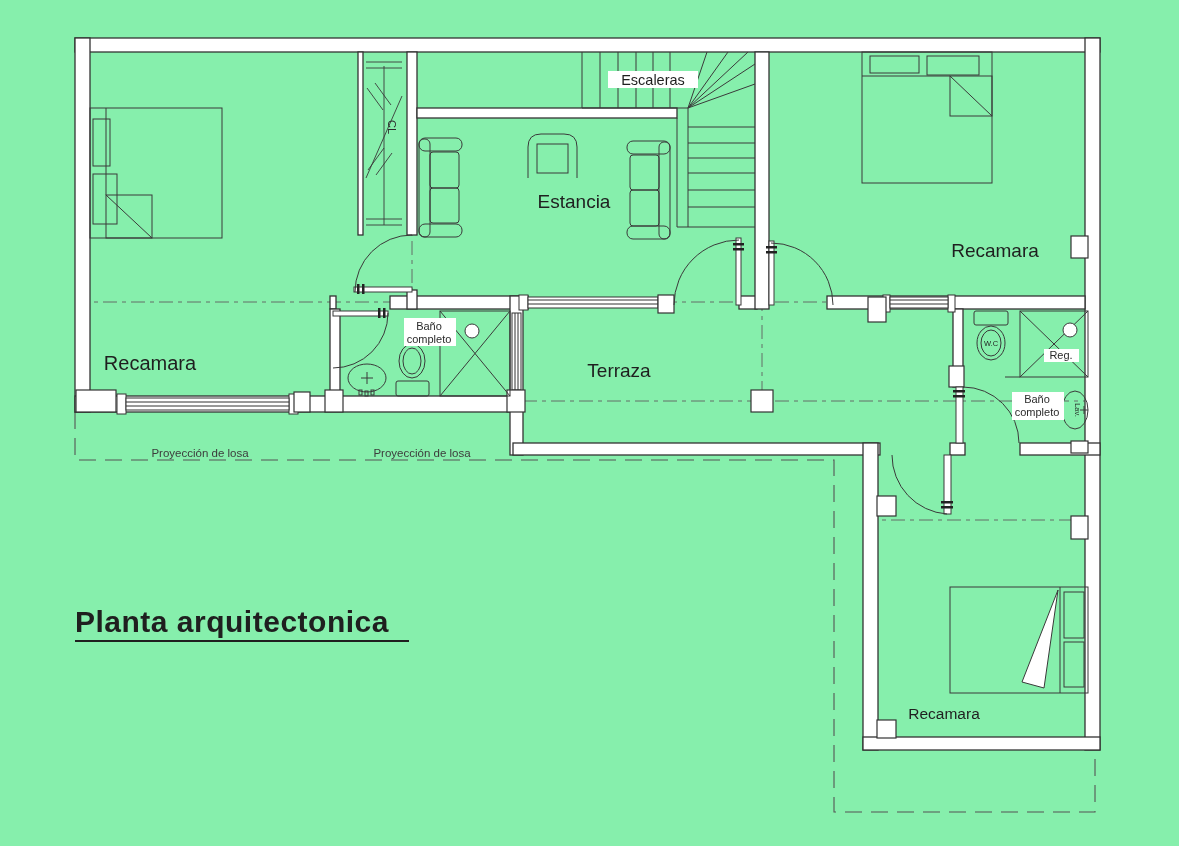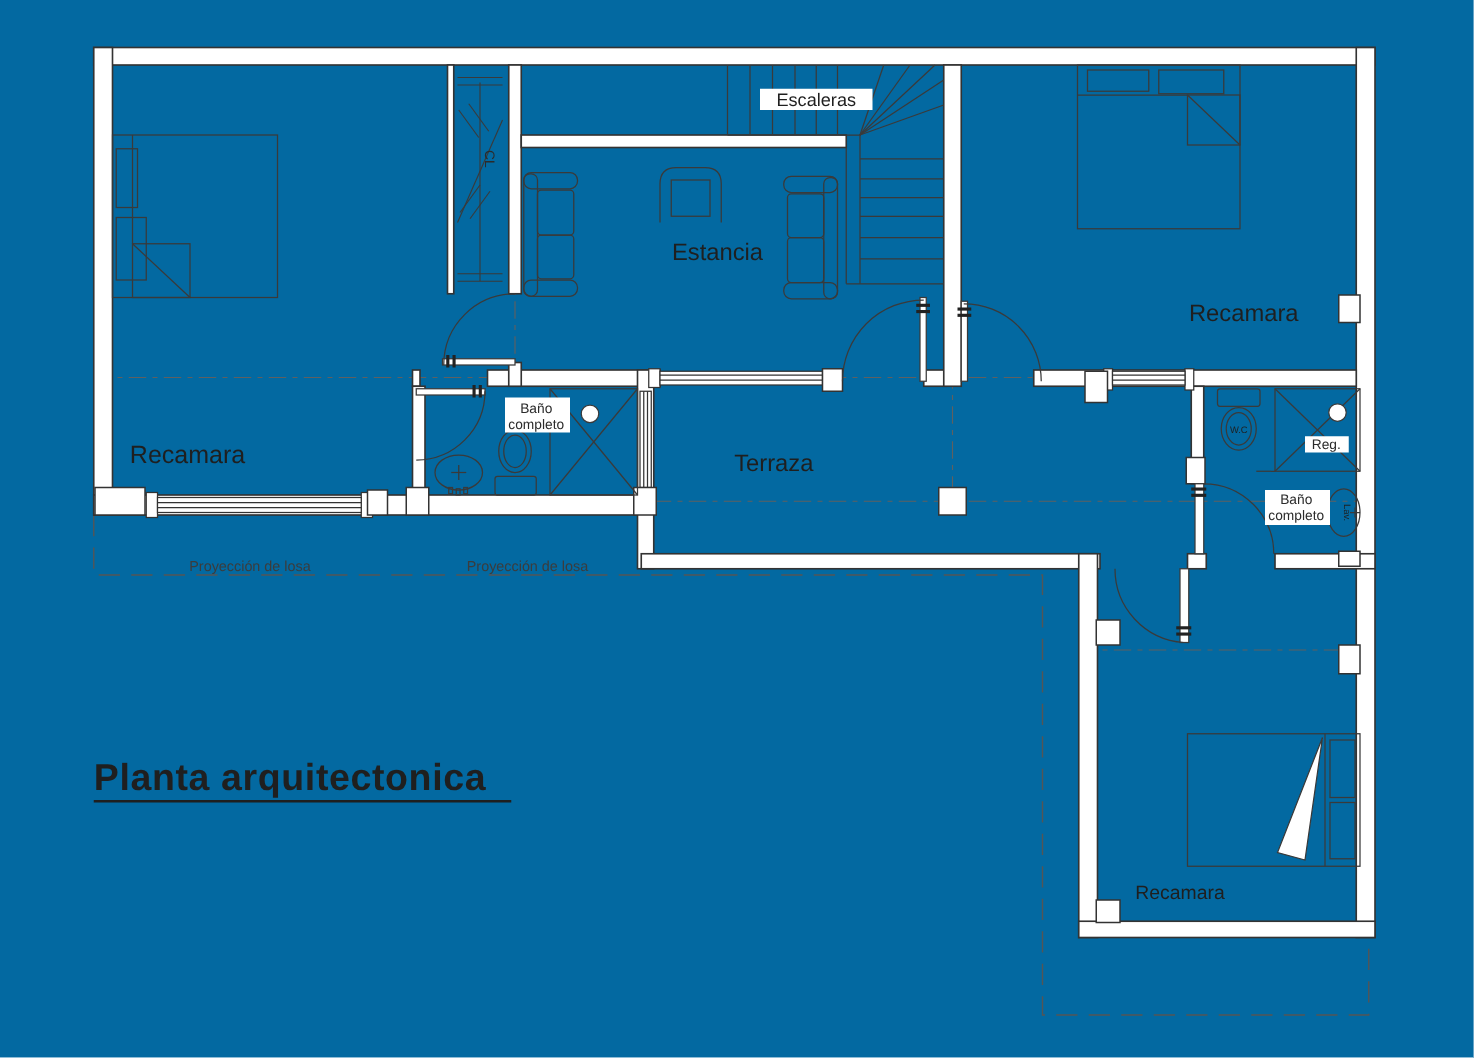--- a/index.html
+++ b/index.html
@@ -1,16 +1,16 @@
 <!DOCTYPE html>
 <html><head>
 <meta charset="utf-8">
 <style>
   html,body{margin:0;padding:0;background:#ffffff;}
-  .stage{position:relative;width:1179px;height:846px;background:#0369a1;overflow:hidden;}
+  .stage{position:relative;width:1179px;height:846px;background:#86efac;overflow:hidden;}
   svg{position:absolute;left:0;top:0;}
   text{font-family:"Liberation Sans","DejaVu Sans",sans-serif;fill:#1f1f1f;}
   .t-room{font-size:19px;}
   .t-room-lg{font-size:20px;}
   .t-room-sm{font-size:15.5px;}
   .t-stairs{font-size:14.5px;}
   .t-small{font-size:11px;fill:#2b2b2b;}
   .t-tiny{font-size:7.5px;}
   .t-proj{font-size:11.5px;fill:#3c3c3c;}
   .t-title{font-size:30px;font-weight:bold;letter-spacing:0.5px;}

